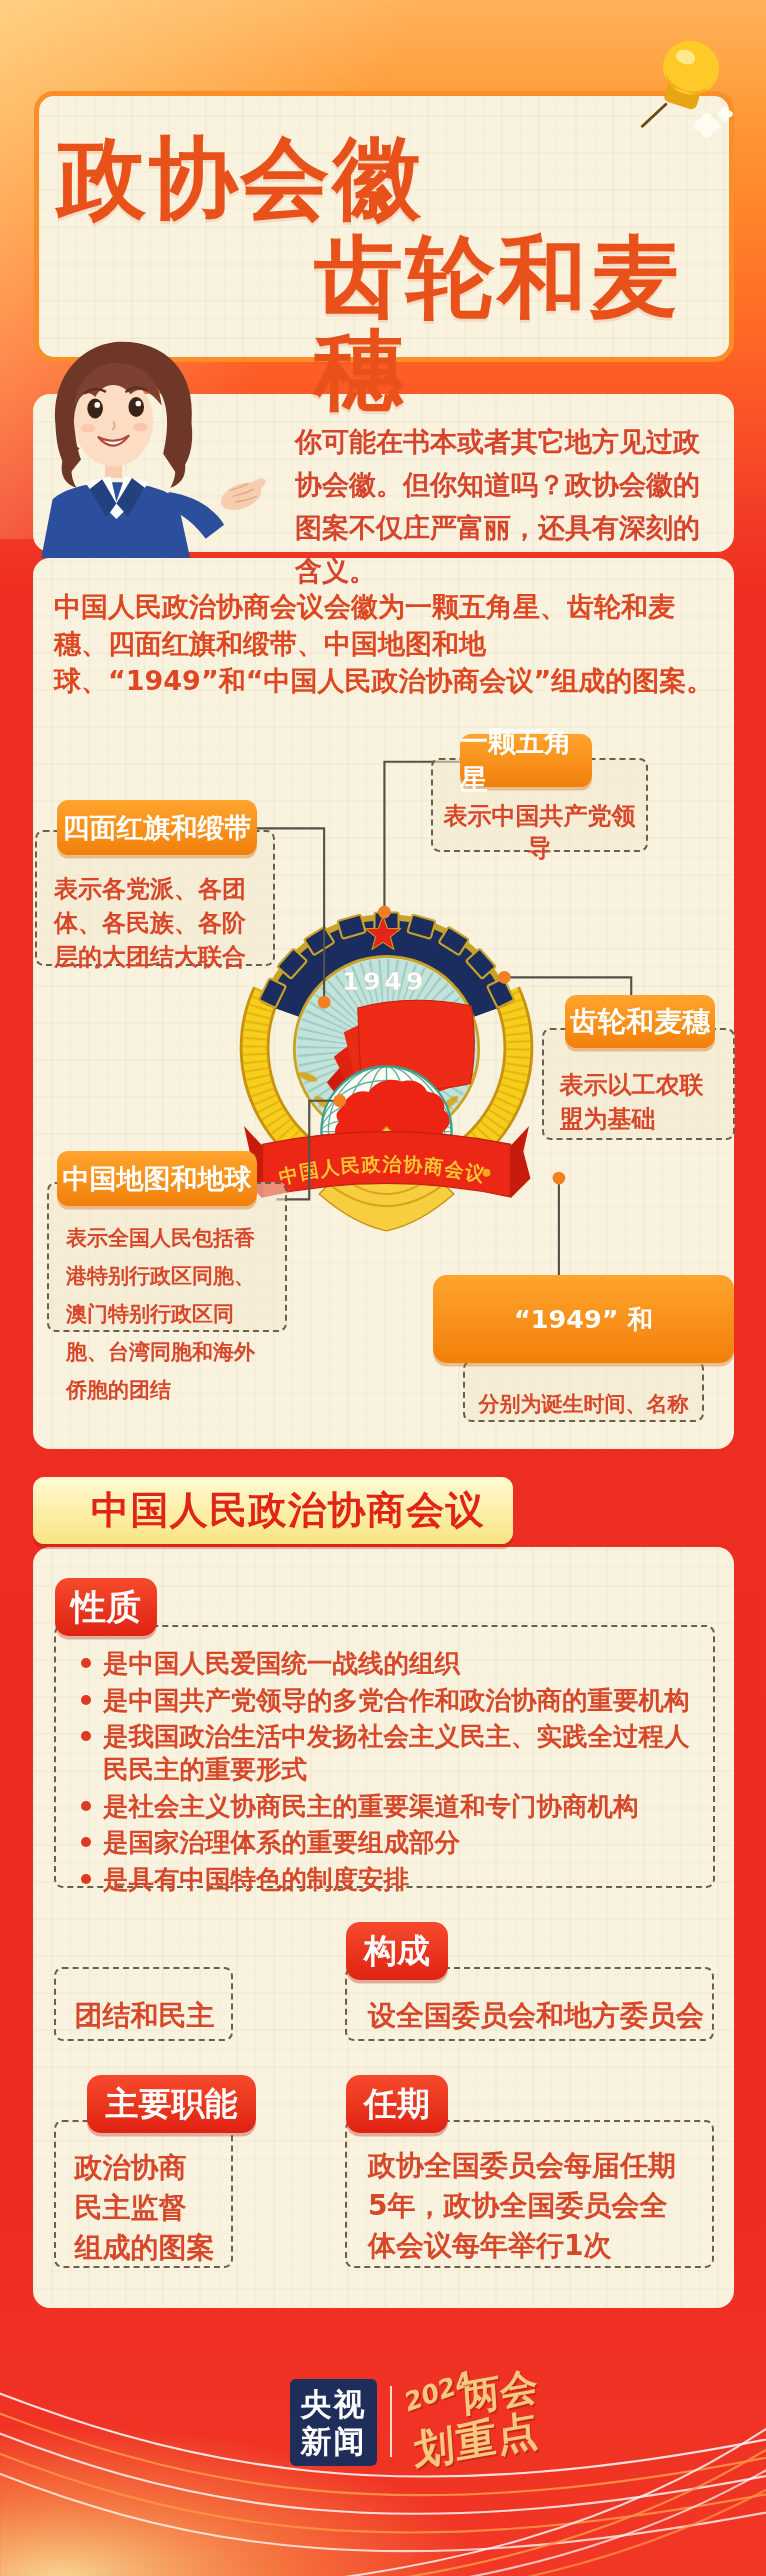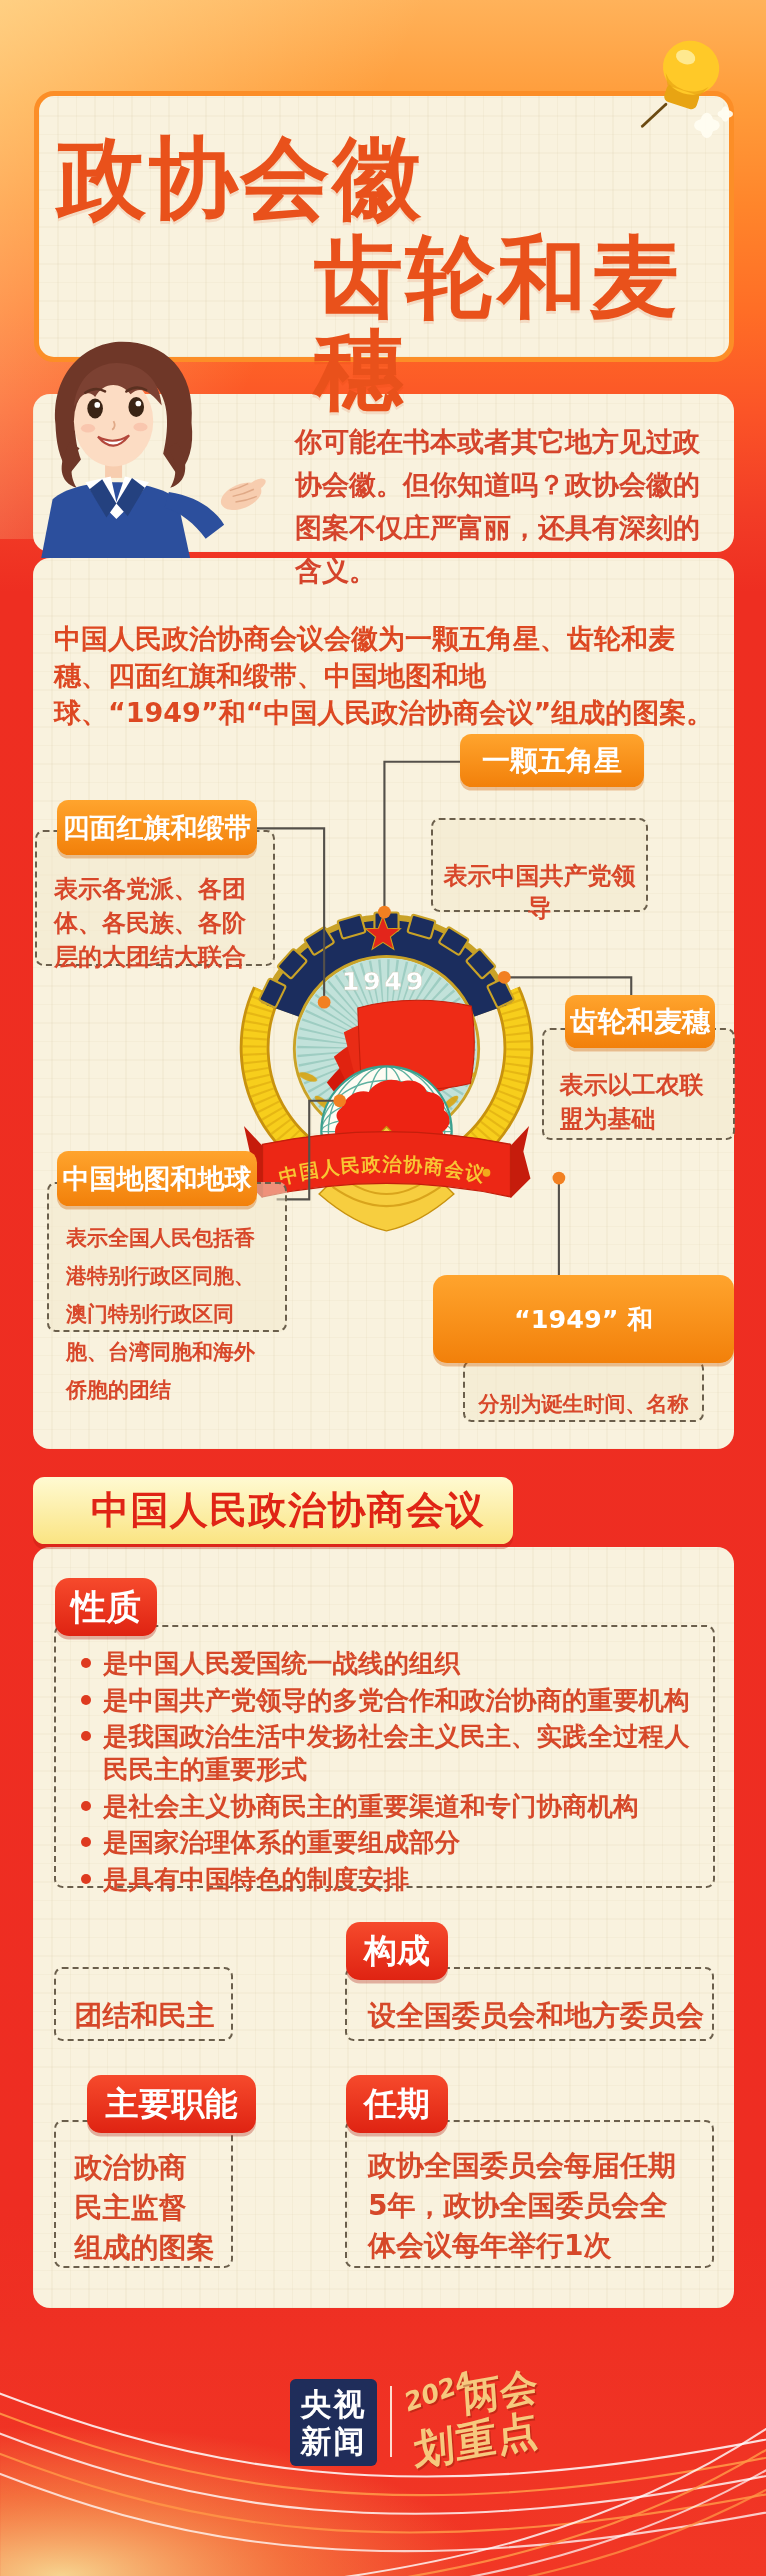--- a/index.html
+++ b/index.html
@@ -13,36 +13,36 @@
     background-image:repeating-linear-gradient(90deg,rgba(197,176,137,.20) 0 1.4px,transparent 1.4px 18.5px),
                      repeating-linear-gradient(0deg,rgba(197,176,137,.16) 0 1.4px,transparent 1.4px 18.5px);}
   .card1{left:34px;top:91px;width:700px;height:271px;border:5px solid #FC8E27;border-radius:20px;z-index:1;box-sizing:border-box;}
   .card2{left:33px;top:394px;width:701px;height:158px;z-index:1;}
   .card3{left:33px;top:558px;width:701px;height:891px;z-index:3;}
   .card4{left:33px;top:1547px;width:701px;height:761px;z-index:3;}
   .title{position:absolute;z-index:4;font-weight:900;font-size:89px;line-height:1.05;color:#E9511B;letter-spacing:2.8px;text-shadow:0 2.8px 0 rgba(215,60,0,.12);}
   .title.l1{left:57px;top:132px;}
   .title.l2{left:314px;top:231px;}
   .speech{position:absolute;z-index:4;left:295px;top:420px;width:426px;font-size:27px;line-height:43px;font-weight:700;color:#D5442B;margin:0;}
-  .intro{position:absolute;z-index:4;left:54px;top:620px;width:660px;font-size:27px;line-height:37px;font-weight:800;color:#DD4822;margin:0;}
+  .intro{position:absolute;z-index:4;left:54px;top:588px;width:660px;font-size:27px;line-height:37px;font-weight:800;color:#DD4822;margin:0;}
   .pushpin{position:absolute;left:639px;top:25.5px;width:99px;height:128px;z-index:5;}
   .woman{position:absolute;left:37px;top:339px;width:241px;height:219px;z-index:2;}
   .emblem{position:absolute;left:234px;top:882px;width:305px;height:351px;z-index:4;}
   .connectors{position:absolute;left:0;top:0;width:766px;height:2576px;z-index:4;pointer-events:none;}
   .pill{position:absolute;z-index:5;display:flex;align-items:center;justify-content:center;flex-direction:column;
     background:linear-gradient(180deg,#FFA42D,#F2800A);color:#fff;font-weight:900;border-radius:11.4px;
     box-shadow:0 3.5px 0 rgba(205,95,5,.35);}
-  .pill-star{left:460px;top:734px;width:184px;height:53px;font-size:28px;}
+  .pill-star{left:460px;top:734px;width:132px;height:53px;font-size:28px;}
   .pill-flags{left:57px;top:800px;width:200px;height:55px;font-size:27px;}
   .pill-gear{left:565px;top:995px;width:150px;height:53px;font-size:28px;}
   .pill-map{left:57px;top:1151px;width:200px;height:55px;font-size:27px;}
   .pill-year{left:433px;top:1275px;width:301px;height:88px;font-size:25.5px;line-height:37px;border-radius:14px;text-align:right;}
   .desc{position:absolute;z-index:4;border:2.1px dashed #6B5F4C;border-radius:8.5px;background:rgba(243,233,205,.55);
     color:#D8472A;font-weight:800;box-sizing:border-box;}
-  .desc-star{left:431px;top:818px;width:217px;height:94px;font-size:24px;padding-top:40px;text-align:center;}
+  .desc-star{left:431px;top:758px;width:217px;height:94px;font-size:24px;padding-top:40px;text-align:center;}
   .desc-flags{left:35px;top:830px;width:240px;height:136px;font-size:24px;line-height:34px;padding:40px 14px 0 17px;}
   .desc-gear{left:542px;top:1028px;width:193px;height:112px;font-size:24px;line-height:34px;padding:38px 12.8px 0 15.6px;}
   .desc-map{left:47px;top:1182px;width:240px;height:150px;font-size:21px;line-height:38px;padding:35px 12.8px 0 17px;}
   .desc-year{left:463px;top:1360px;width:241px;height:62px;font-size:21px;text-align:center;padding-top:28px;}
   .banner{position:absolute;z-index:4;left:33px;top:1477px;width:480px;height:67px;border-radius:11.4px;
     background:linear-gradient(180deg,#FFFAD2,#FAE482);box-shadow:0 5px 0 rgba(180,20,10,.30);}
   .banner span{display:block;margin-left:58px;line-height:67px;font-size:38px;font-weight:900;color:#E02415;letter-spacing:1.4px;}
   .sec-label{position:absolute;z-index:5;display:flex;align-items:center;justify-content:center;
     background:linear-gradient(180deg,#F64A2C,#DF2312);color:#fff;font-weight:900;border-radius:14px;
     box-shadow:0 3.5px 0 rgba(170,15,8,.3);}

